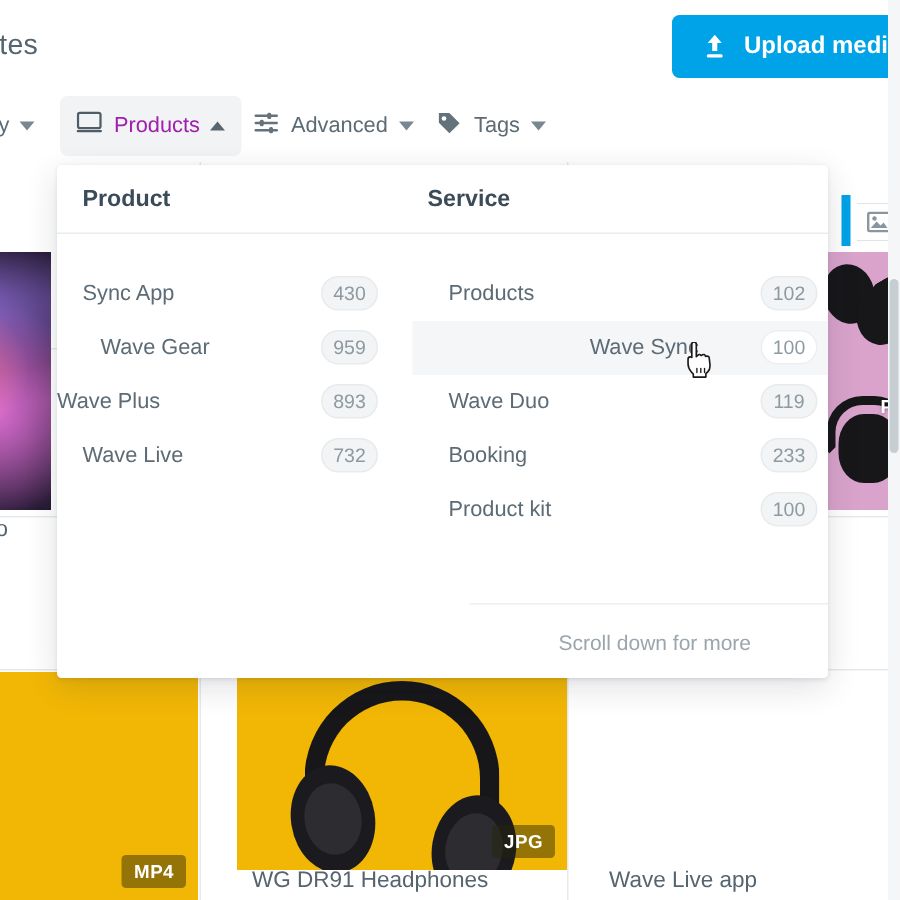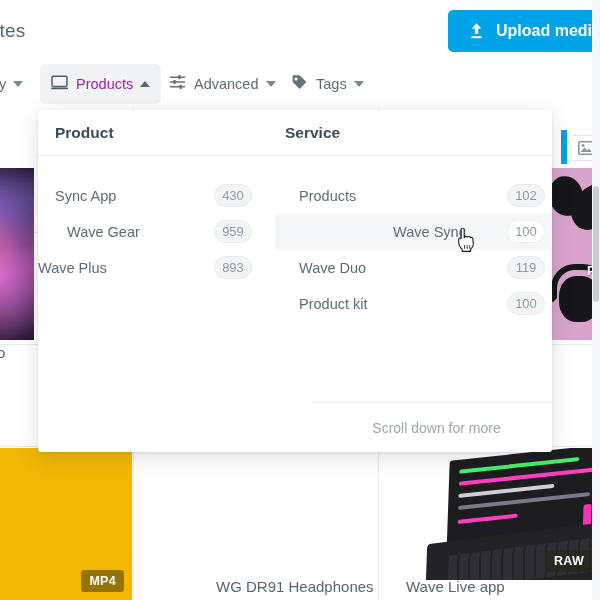--- a/index.html
+++ b/index.html
@@ -314,40 +314,32 @@
           
           
           
           
           
         </div>
         <div class="fmt">MP4</div>
       </div>
     </div>
 
-    <div class="card-title" style="left:168px; top:470px;margin-left:48px;">WG DR91 Headphones</div>
-
-    <div class="card" style="left:398px; top:340px; width:202px; height:132px;">
+    <div class="card" style="left:158px; top:340px; width:220px; height:132px;">
       <div class="thumb">
-        <div class="wood-bg">
-          <div class="lt-screen">
-            <div class="lt-row" style="left:10px; top:10px; width:120px; background:#45f06a;"></div>
-            <div class="lt-row" style="left:10px; top:22px; width:150px; background:#ff3fc1;"></div>
-            <div class="lt-row" style="left:10px; top:34px; width:96px;  background:#cfcfd6;"></div>
-            <div class="lt-row" style="left:10px; top:46px; width:132px; background:#7a7a86;"></div>
-            <div class="lt-row" style="left:10px; top:60px; width:60px;  background:#ff3fc1;"></div>
-            <div class="lt-row" style="left:136px; top:58px; width:8px; height:34px; background:#ff2fb8;"></div>
-          </div>
-          <div class="lt-base">
-            <div class="lt-keys"></div>
-          </div>
+        <div class="yellow-bg">
+          <div class="hp-band"></div>
+          <div class="hp-cup l"></div>
+          <div class="hp-cup r"></div>
         </div>
-        <div class="fmt">RAW</div>
-      </div>
-    </div>
+        <div class="fmt">JPG</div>
+      </div>
+    </div>
+    <div class="card-title" style="left:168px; top:470px;">WG DR91 Headphones</div>
+
     <div class="card-title" style="left:406px; top:470px;">Wave Live app</div>
 
     <div class="card" style="left:545px; top:60px; width:70px; height:172px;">
       <div class="thumb">
         <div class="pink-bg">
           <div class="pk-cup" style="left:4px;  top:8px;  transform:rotate(-14deg);"></div>
           <div class="pk-cup" style="left:26px; top:22px; transform:rotate(8deg);"></div>
           <div class="pk-band" style="left:38px; top:18px; transform:rotate(60deg);"></div>
           <div class="pk-cup" style="left:14px; top:108px; width:40px; height:46px;"></div>
           <div class="pk-band" style="left:6px; top:96px; width:56px; height:40px;"></div>
@@ -380,34 +372,42 @@
         <span class="count" style="left:176px;">430</span>
       </div>
       <div class="dd-row" style="padding-left:29px;">
         <span class="name">Wave Gear</span>
         <span class="count" style="left:176px;">959</span>
       </div>
       <div class="dd-row" style="">
         <span class="name">Wave Plus</span>
         <span class="count" style="left:176px;">893</span>
       </div>
+      <div class="dd-row" style="padding-left:17px;">
+        <span class="name">Wave Live</span>
+        <span class="count" style="left:176px;">732</span>
+      </div>
     </div>
 
     <div class="dd-col" style="left:237px; width:285px;">
       <div class="dd-row" style="padding-left:24px; margin-top:22px;">
         <span class="name">Products</span>
         <span class="count" style="left:232px;">102</span>
       </div>
       <div class="dd-row hover" style="padding-left:24px;justify-content:center;">
         <span class="name">Wave Sync</span>
         <span class="count" style="left:232px;">100</span>
       </div>
       <div class="dd-row" style="padding-left:24px;align-items:center;">
         <span class="name">Wave Duo</span>
         <span class="count" style="left:232px;">119</span>
+      </div>
+      <div class="dd-row" style="padding-left:24px;">
+        <span class="name">Booking</span>
+        <span class="count" style="left:232px;">233</span>
       </div>
       <div class="dd-row" style="padding-left:24px;">
         <span class="name">Product kit</span>
         <span class="count" style="left:232px;">100</span>
       </div>
     </div>
 
     <div class="dd-scrollbar"></div>
 
     <div class="dd-scroll-note">Scroll down for more</div>

